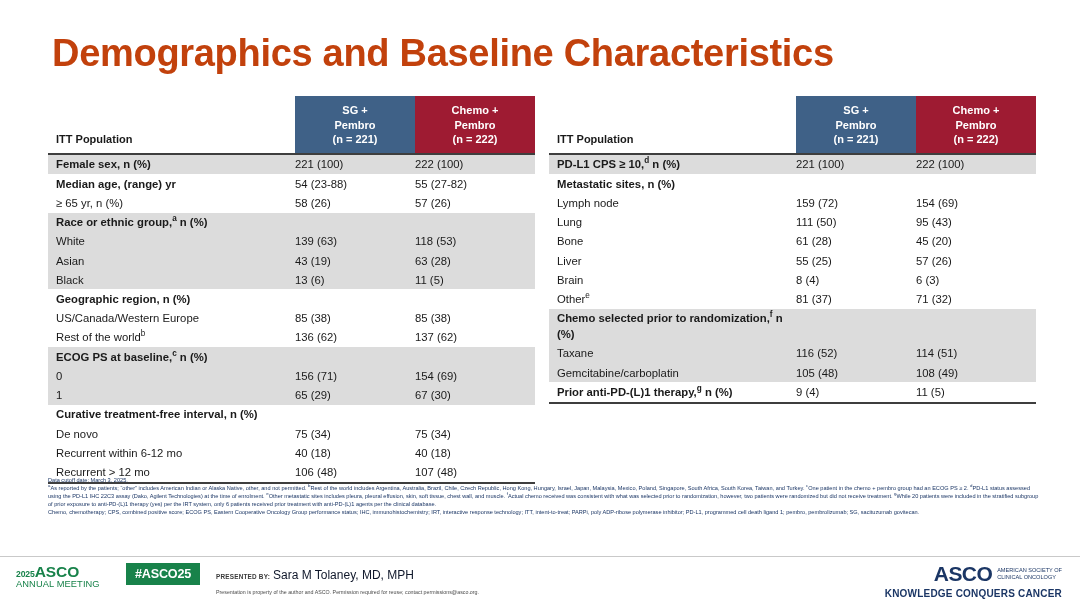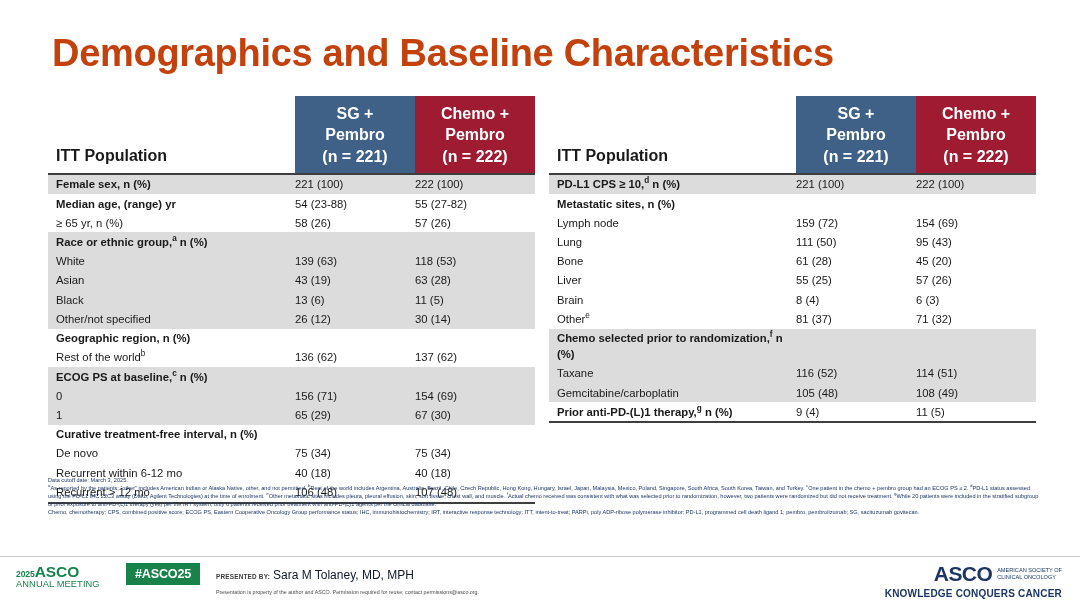--- a/index.html
+++ b/index.html
@@ -45,21 +45,21 @@
   }
 
   table.data col.c-label { width: 247px; }
   table.data col.c-val   { width: 120px; }
 
   
   .data thead th {
     padding: 0;
     vertical-align: bottom;
     font-weight: bold;
-    font-size: 16px;
+    font-size: 11px;
   }
   .th-pop {
     text-align: left;
     padding: 0 0 8px 8px !important;
     border-bottom: 2.2px solid #3e3e3e;
     color: #1a1a1a;
     background: #ffffff;
   }
   .th-arm {
     color: #ffffff;
@@ -236,29 +236,29 @@
           <tr class="shade">
             <td class="lbl sub">Asian</td>
             <td class="val">43 (19)</td>
             <td class="val">63 (28)</td>
           </tr>
           <tr class="shade">
             <td class="lbl sub">Black</td>
             <td class="val">13 (6)</td>
             <td class="val">11 (5)</td>
           </tr>
-          <tr class="shade">
-            <td class="lbl sub">Other/not specified</td>
-            <td class="val">26 (12)</td>
-            <td class="val">30 (14)</td>
-          </tr>
           <tr class="plain">
             <td class="lbl head">Geographic region, n (%)</td>
             <td class="val"></td>
             <td class="val"></td>
+          </tr>
+          <tr class="plain">
+            <td class="lbl sub">US/Canada/Western Europe</td>
+            <td class="val">85 (38)</td>
+            <td class="val">85 (38)</td>
           </tr>
           <tr class="plain">
             <td class="lbl sub">Rest of the world<sup>b</sup></td>
             <td class="val">136 (62)</td>
             <td class="val">137 (62)</td>
           </tr>
           <tr class="shade">
             <td class="lbl head">ECOG PS at baseline,<sup>c</sup> n (%)</td>
             <td class="val"></td>
             <td class="val"></td>

